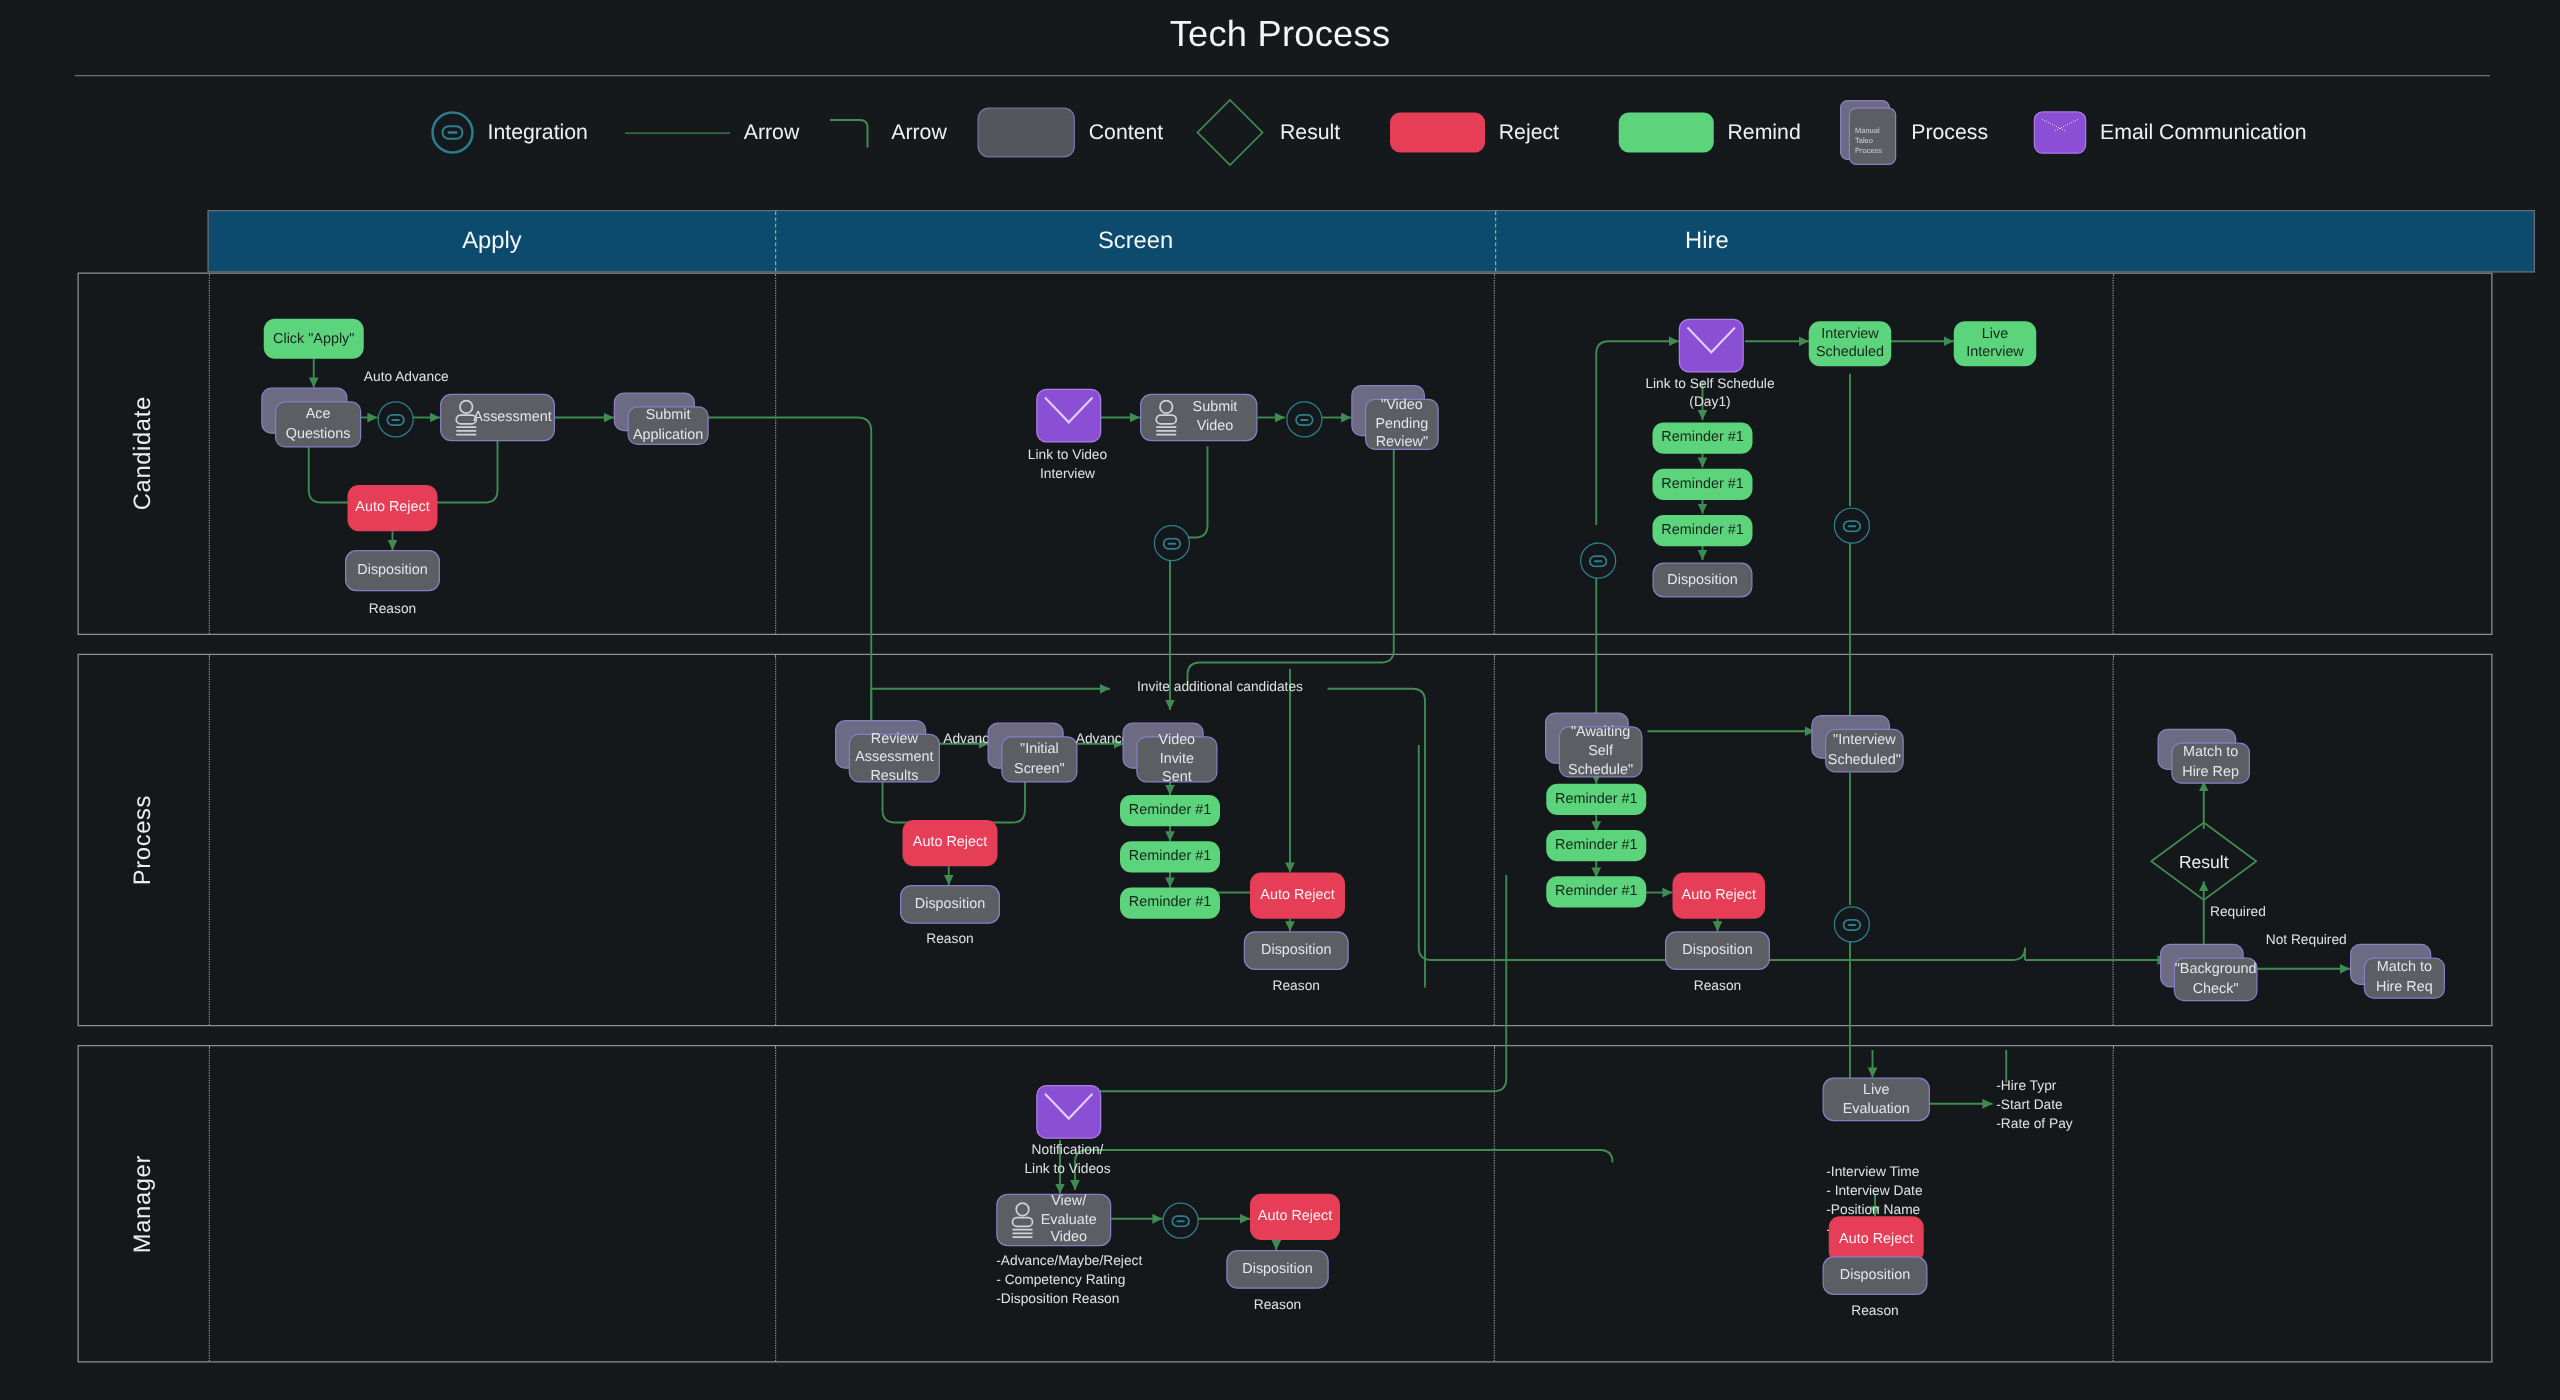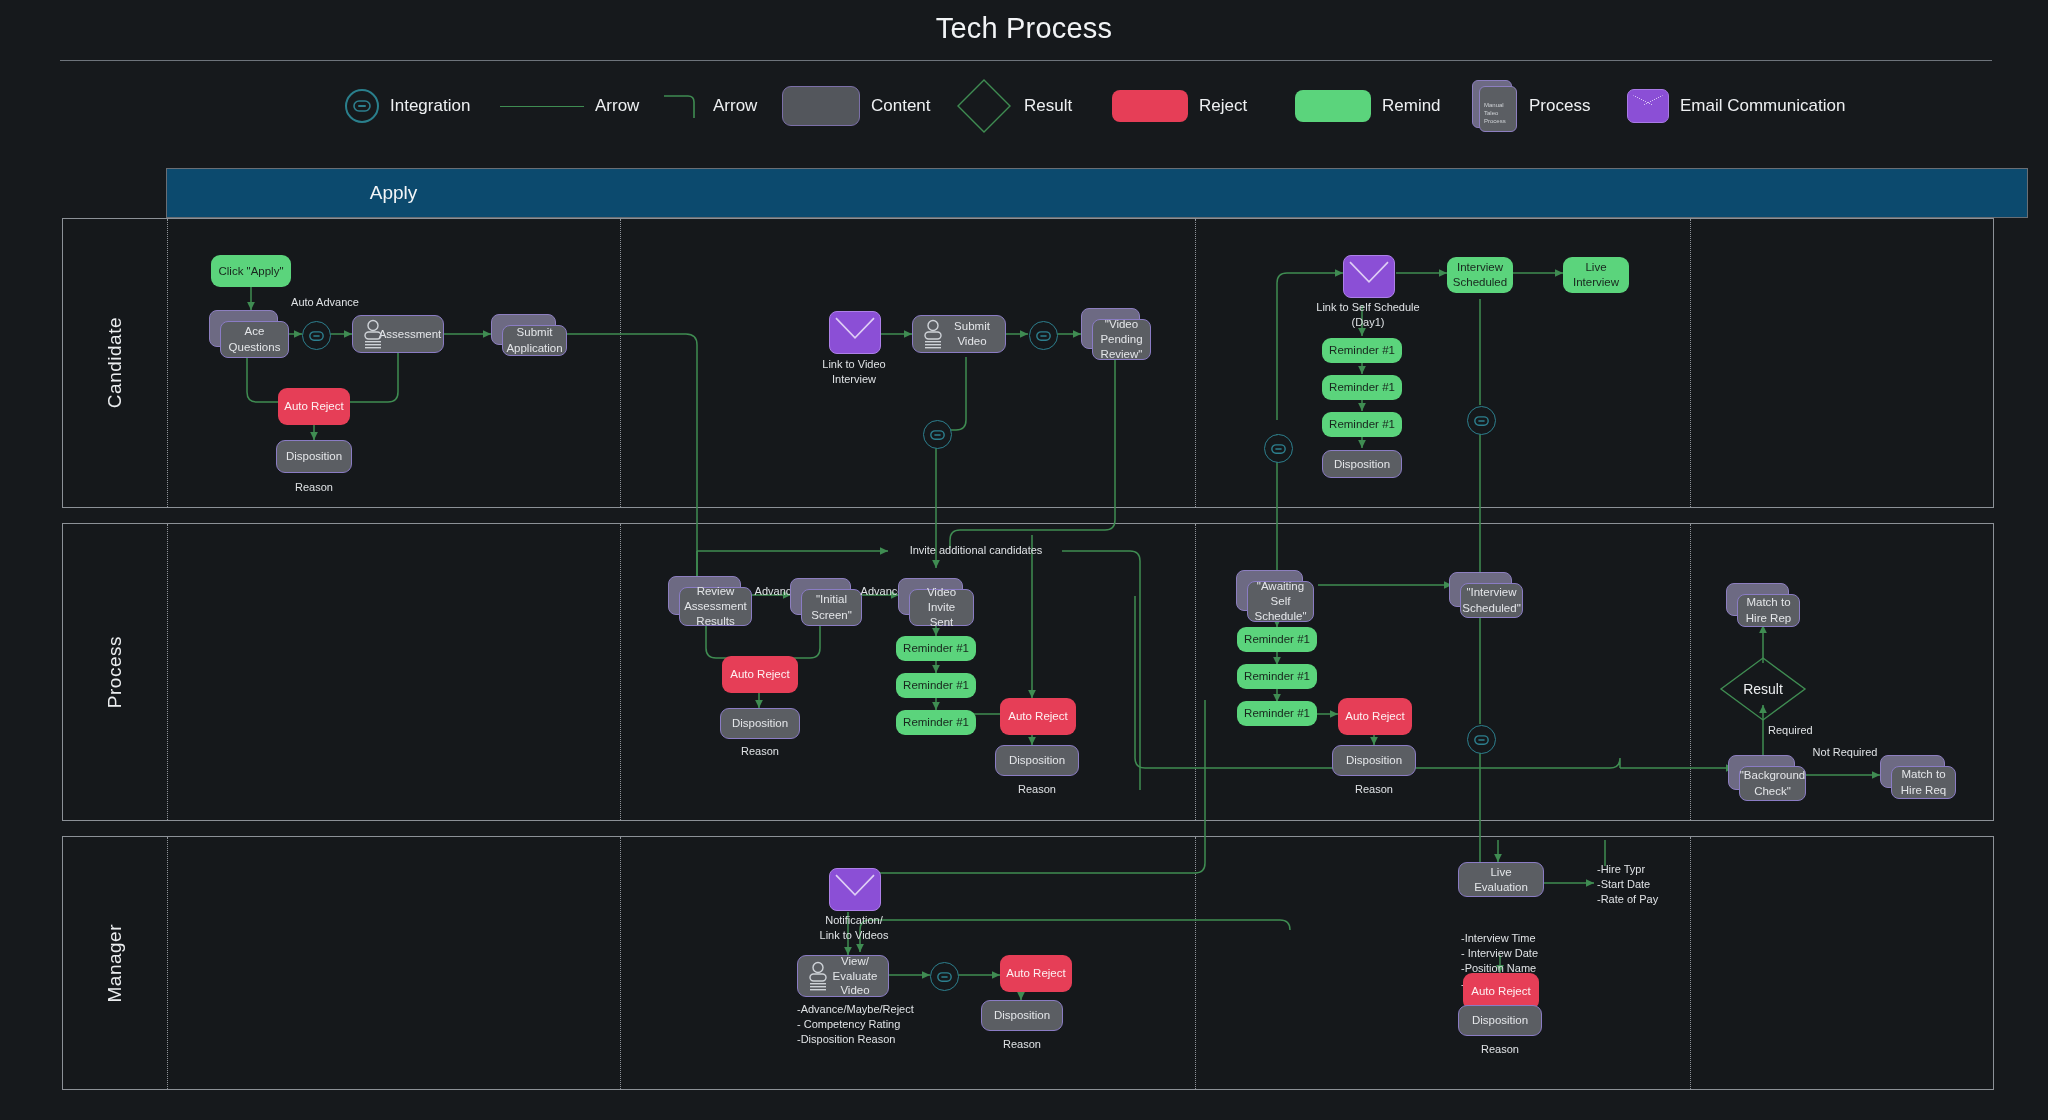--- a/index.html
+++ b/index.html
@@ -150,20 +150,22 @@
   <span class="legend-label">Process</span>
 </div>
 
 <div class="abs legend-item" style="left:1627px;top:83px;">
   <span class="lg-mail"></span>
   <span class="legend-label">Email Communication</span>
 </div>
 
 <div class="abs" id="phase-bar">
   <div class="phase-cell" style="width:453px;">Apply</div>
+  <div class="phase-cell" style="width:575px;">Screen</div>
+  <div class="phase-cell" style="width:337px;">Hire</div>
 </div>
 
 <div class="abs lane" style="left:62px;top:218px;width:1932px;height:290px;">
   <div class="lane-divider" style="left:104px;"></div>
   <div class="lane-divider" style="left:557px;"></div>
   <div class="lane-divider" style="left:1132px;"></div>
   <div class="lane-divider" style="left:1627px;"></div>
   <div class="lane-label" style="width:104px;">
     <span>Candidate</span>
   </div>

